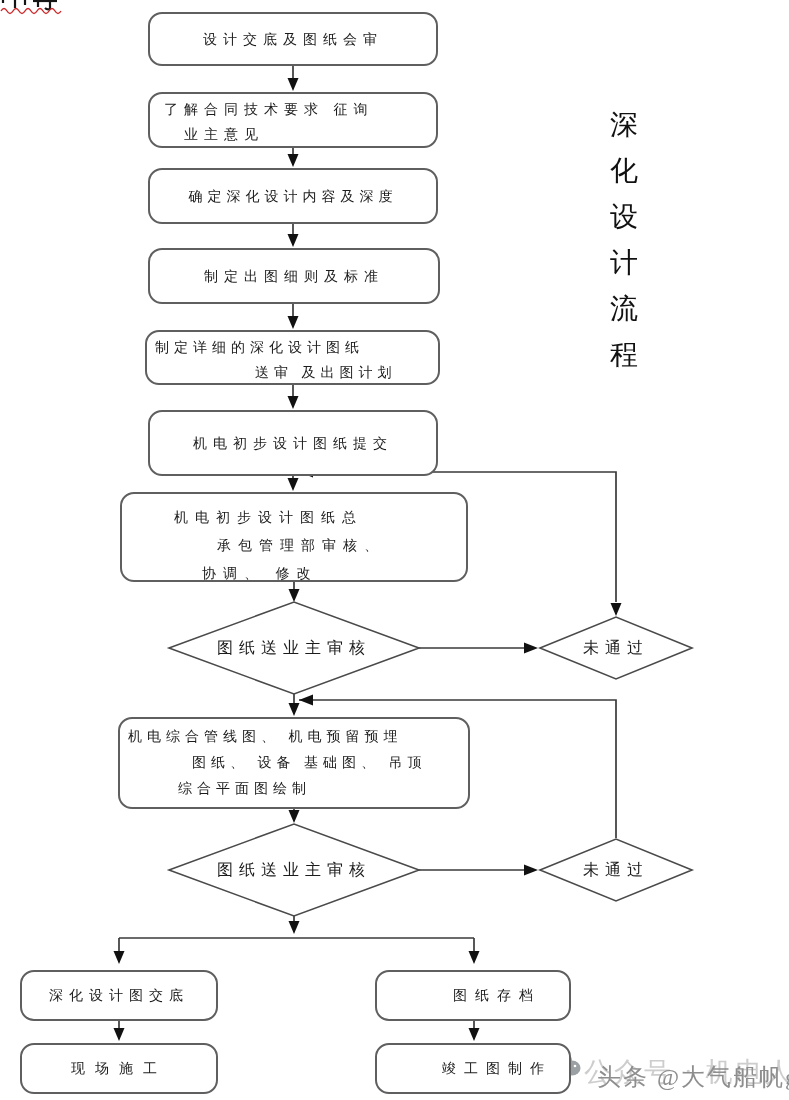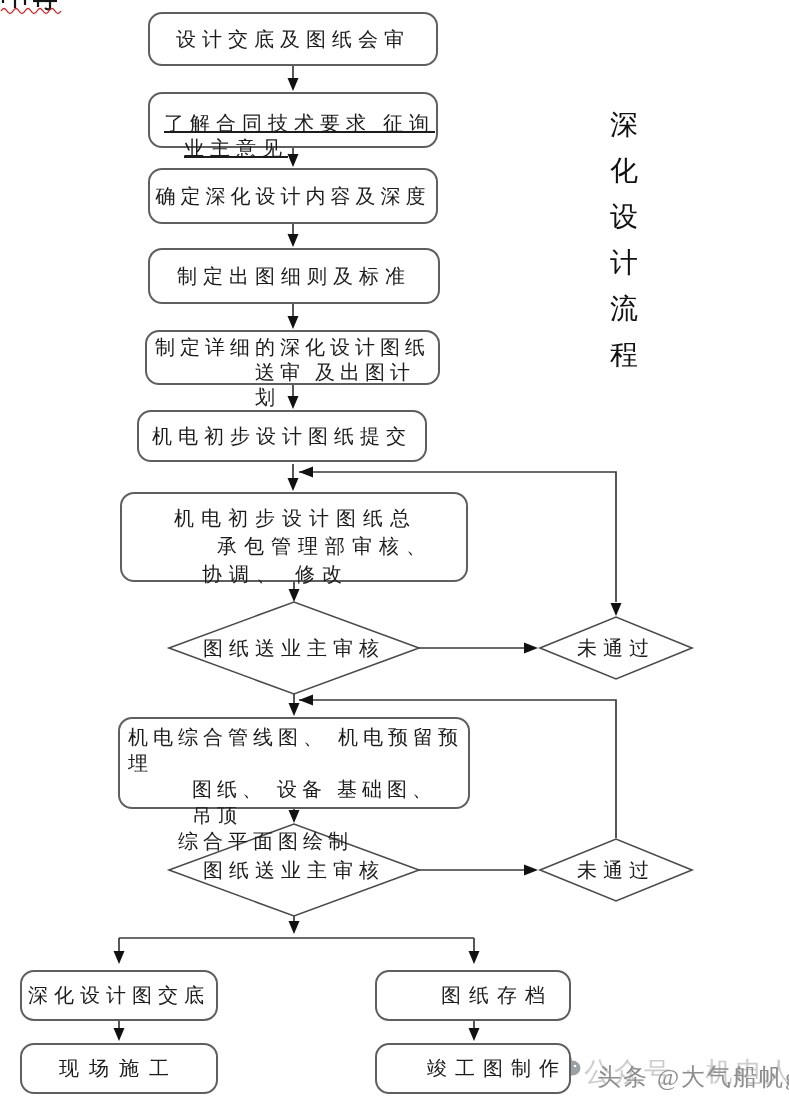--- a/index.html
+++ b/index.html
@@ -6,30 +6,30 @@
   .canvas{
     position:relative;width:789px;height:1100px;background:#ffffff;
     overflow:hidden;
     font-family:"Liberation Serif","DejaVu Serif",serif;
     color:#1c1c1c;
   }
   .layer{position:absolute;left:0;top:0;width:789px;height:1100px;}
   .box{
     position:absolute;border:2px solid #5f5f5f;border-radius:14px;
     background:#ffffff;box-sizing:border-box;
-    font-size:20px;letter-spacing:6px;line-height:25px;color:#1c1c1c;
+    font-size:14px;letter-spacing:6px;line-height:25px;color:#1c1c1c;
   }
   .box.center{display:flex;align-items:center;justify-content:center;text-align:center;}
   .box.center .bl{white-space:nowrap;}
   .dlabel{
     position:absolute;display:flex;align-items:center;justify-content:center;
-    font-size:20px;letter-spacing:6px;color:#1c1c1c;white-space:nowrap;
+    font-size:16px;letter-spacing:6px;color:#1c1c1c;white-space:nowrap;
   }
   
-  .b2{padding:17px 0 0 14px;text-decoration:underline;}
+  .b2{padding:3px 0 0 14px;}
   .b2 .l2{margin-left:20px;}
   .b5{padding:3px 0 0 8px;letter-spacing:5px;}
   .b5 .l2{margin-left:100px;}
   .b7{padding:10px 0 0 52px;line-height:28px;letter-spacing:7px;}
   .b7 .l2{margin-left:43px;}
   .b7 .l3{margin-left:28px;}
   .b8{padding:5px 0 0 8px;line-height:26px;letter-spacing:5px;}
   .b8 .l2{margin-left:64px;}
   .b8 .l3{margin-left:50px;}
   .ls5{letter-spacing:5px;}
@@ -151,21 +151,21 @@
 
   <div class="box center ls5" style="left:148px;top:168px;width:290px;height:56px">
     <div class="bl">确定深化设计内容及深度</div>
   </div>
 
   <div class="box b5" style="left:145px;top:330px;width:295px;height:55px">
     <div>制定详细的深化设计图纸</div>
     <div class="l2">送审  及出图计划</div>
   </div>
 
-  <div class="box center" style="left:137px;top:410px;width:290px;height:52px">
+  <div class="box center" style="left:148px;top:410px;width:290px;height:66px">
     <div class="bl">机电初步设计图纸提交</div>
   </div>
 
   <div class="box b7" style="left:120px;top:492px;width:348px;height:90px">
     <div>机电初步设计图纸总</div>
     <div class="l2">承包管理部审核、</div>
     <div class="l3">协调、 修改</div>
   </div>
 
   <div class="box b8" style="left:118px;top:717px;width:352px;height:92px">

